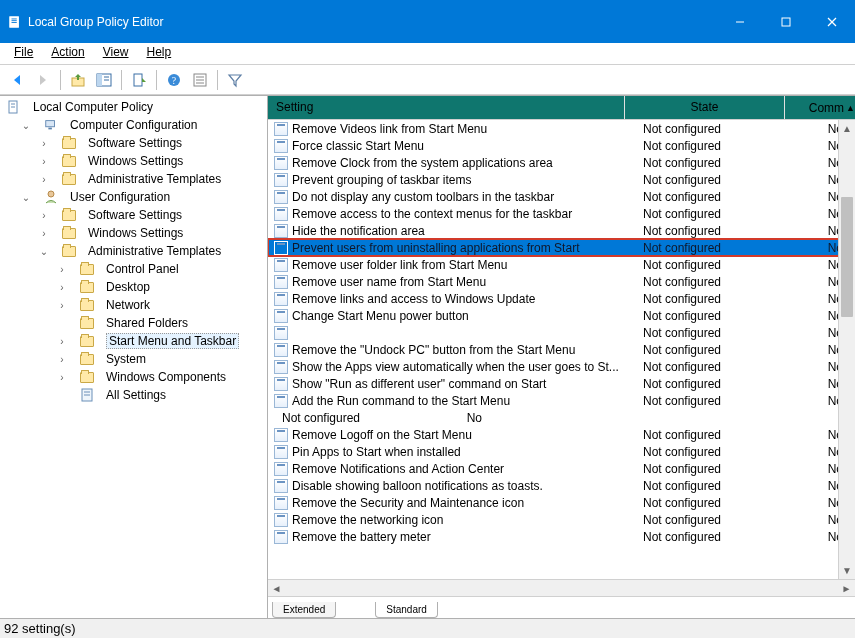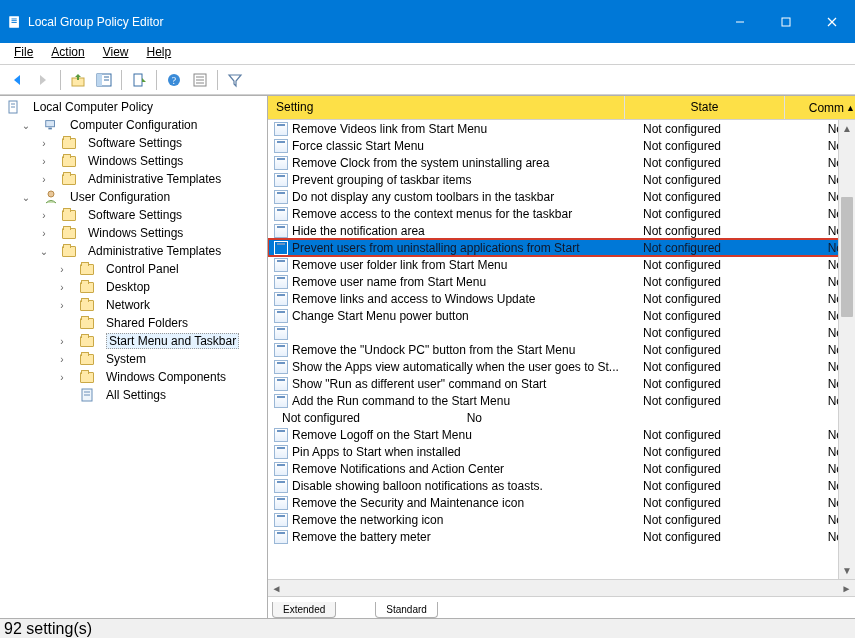--- a/index.html
+++ b/index.html
@@ -101,21 +101,21 @@
   .list-pane {
     flex: 1;
     display: flex;
     flex-direction: column;
     min-width: 0;
     background: #fff;
   }
   .list-header {
     display: flex;
     height: 24px;
-    background: #fde047;
+    background: #0f766e;
     border-bottom: 1px solid #d0d0d0;
   }
   .col-setting { flex: 1; padding: 4px 8px; border-right: 1px solid #e0e0e0; }
   .col-state { width: 160px; text-align: center; padding: 4px 8px; border-right: 1px solid #e0e0e0; }
   .col-comm { width: 70px; text-align: right; padding: 4px 0 4px 4px; display:flex; align-items:center; justify-content:flex-end; gap:2px;}
   .list-body {
     flex: 1;
     overflow: hidden;
     position: relative;
   }
@@ -172,21 +172,21 @@
     padding: 2px 10px; margin-right:-1px;
     background:#f5f5f5;
     font-size:10px;
   }
   .tab.active { background:#fff;margin-left:40px; }
   .statusbar {
     height: 20px;
     border-top: 1px solid #b0b0b0;
     display:flex; align-items:center;
     padding-left: 4px;
-    font-size:16px;
+    font-size:13px;
     background:#f0f0f0;
   }
   
   .ind0{padding-left:2px;} .ind1{padding-left:16px;} .ind2{padding-left:34px;}
   .ind3{padding-left:52px;}
 </style>
 </head>
 <body>
 
 <div class="titlebar">
@@ -444,21 +444,21 @@
             <div class="cell-setting">
               <span class="setting-icon"></span>
               <span>Force classic Start Menu</span>
             </div>
             <div class="cell-state">Not configured</div>
             <div class="cell-comm">No</div>
           </div>
           <div class="row">
             <div class="cell-setting">
               <span class="setting-icon"></span>
-              <span>Remove Clock from the system uninstalling area</span>
+              <span>Remove Clock from the system applications area</span>
             </div>
             <div class="cell-state">Not configured</div>
             <div class="cell-comm">No</div>
           </div>
           <div class="row">
             <div class="cell-setting">
               <span class="setting-icon"></span>
               <span>Prevent grouping of taskbar items</span>
             </div>
             <div class="cell-state">Not configured</div>

